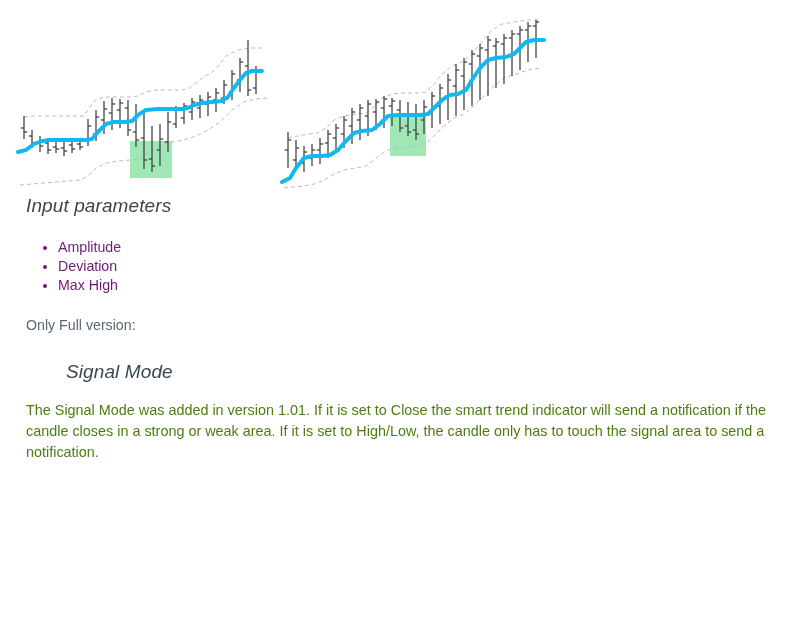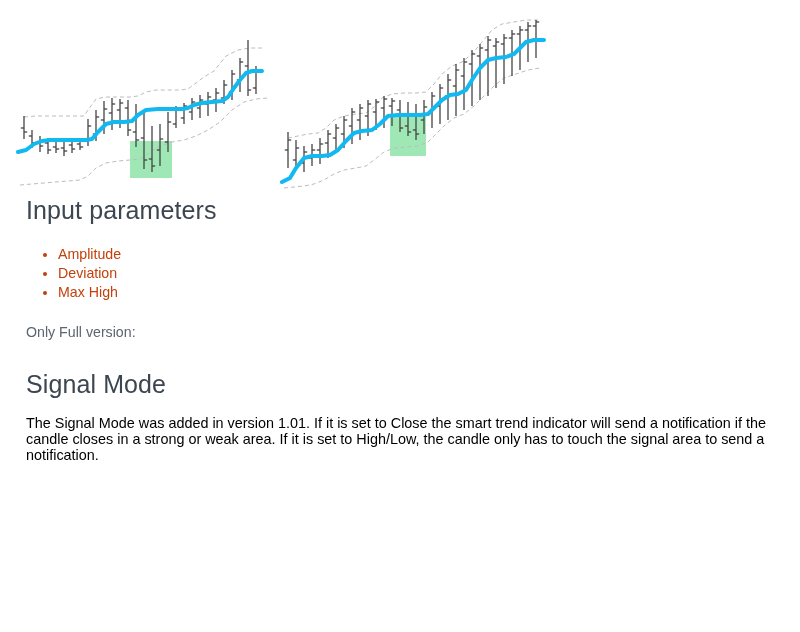--- a/index.html
+++ b/index.html
@@ -31,51 +31,53 @@
   .chart-figure.right { left: 262px; width: 290px; height: 195px; }
   .chart-figure svg { display: block; }
 
   
   .content {
     padding: 0 26px;
   }
   h2.section-title {
     font-family: "Liberation Sans", "DejaVu Sans", sans-serif;
     font-weight: 300;
-    font-size: 25px;
+    font-size: 19px;
     line-height: 1.2;
     color: #3c4650;
     margin: 0 0 20px 0;
     letter-spacing: 0.1px;
+    font-style: italic;
   }
   h2.section-title.second {
     margin-top: 26px;
     margin-bottom: 16px;
+    margin-left: 40px;
   }
   ul.param-list {
     list-style: disc;
     margin: 0 0 0 0;
     padding-left: 32px;
     font-size: 14.2px;
     line-height: 19px;
-    color: #c2410c;
+    color: #701a75;
   }
   ul.param-list li { margin: 0; padding: 0; }
   p.para {
     font-size: 14.2px;
     line-height: 19.5px;
     margin: 0;
     color: #5b6670;
   }
   p.para.lead-gap { margin: 21px 0 2px 0; }
   p.body-para {
     font-size: 14.4px;
-    line-height: 16px;
+    line-height: 21px;
     margin: 0;
-    color: #000000;
+    color: #4d7c0f;
     max-width: 760px;
   }
 </style>
 </head>
 <body>
 
 <div class="charts-strip">
 
   <div class="chart-figure left">
     <svg width="285" height="195" viewBox="0 0 285 195">

